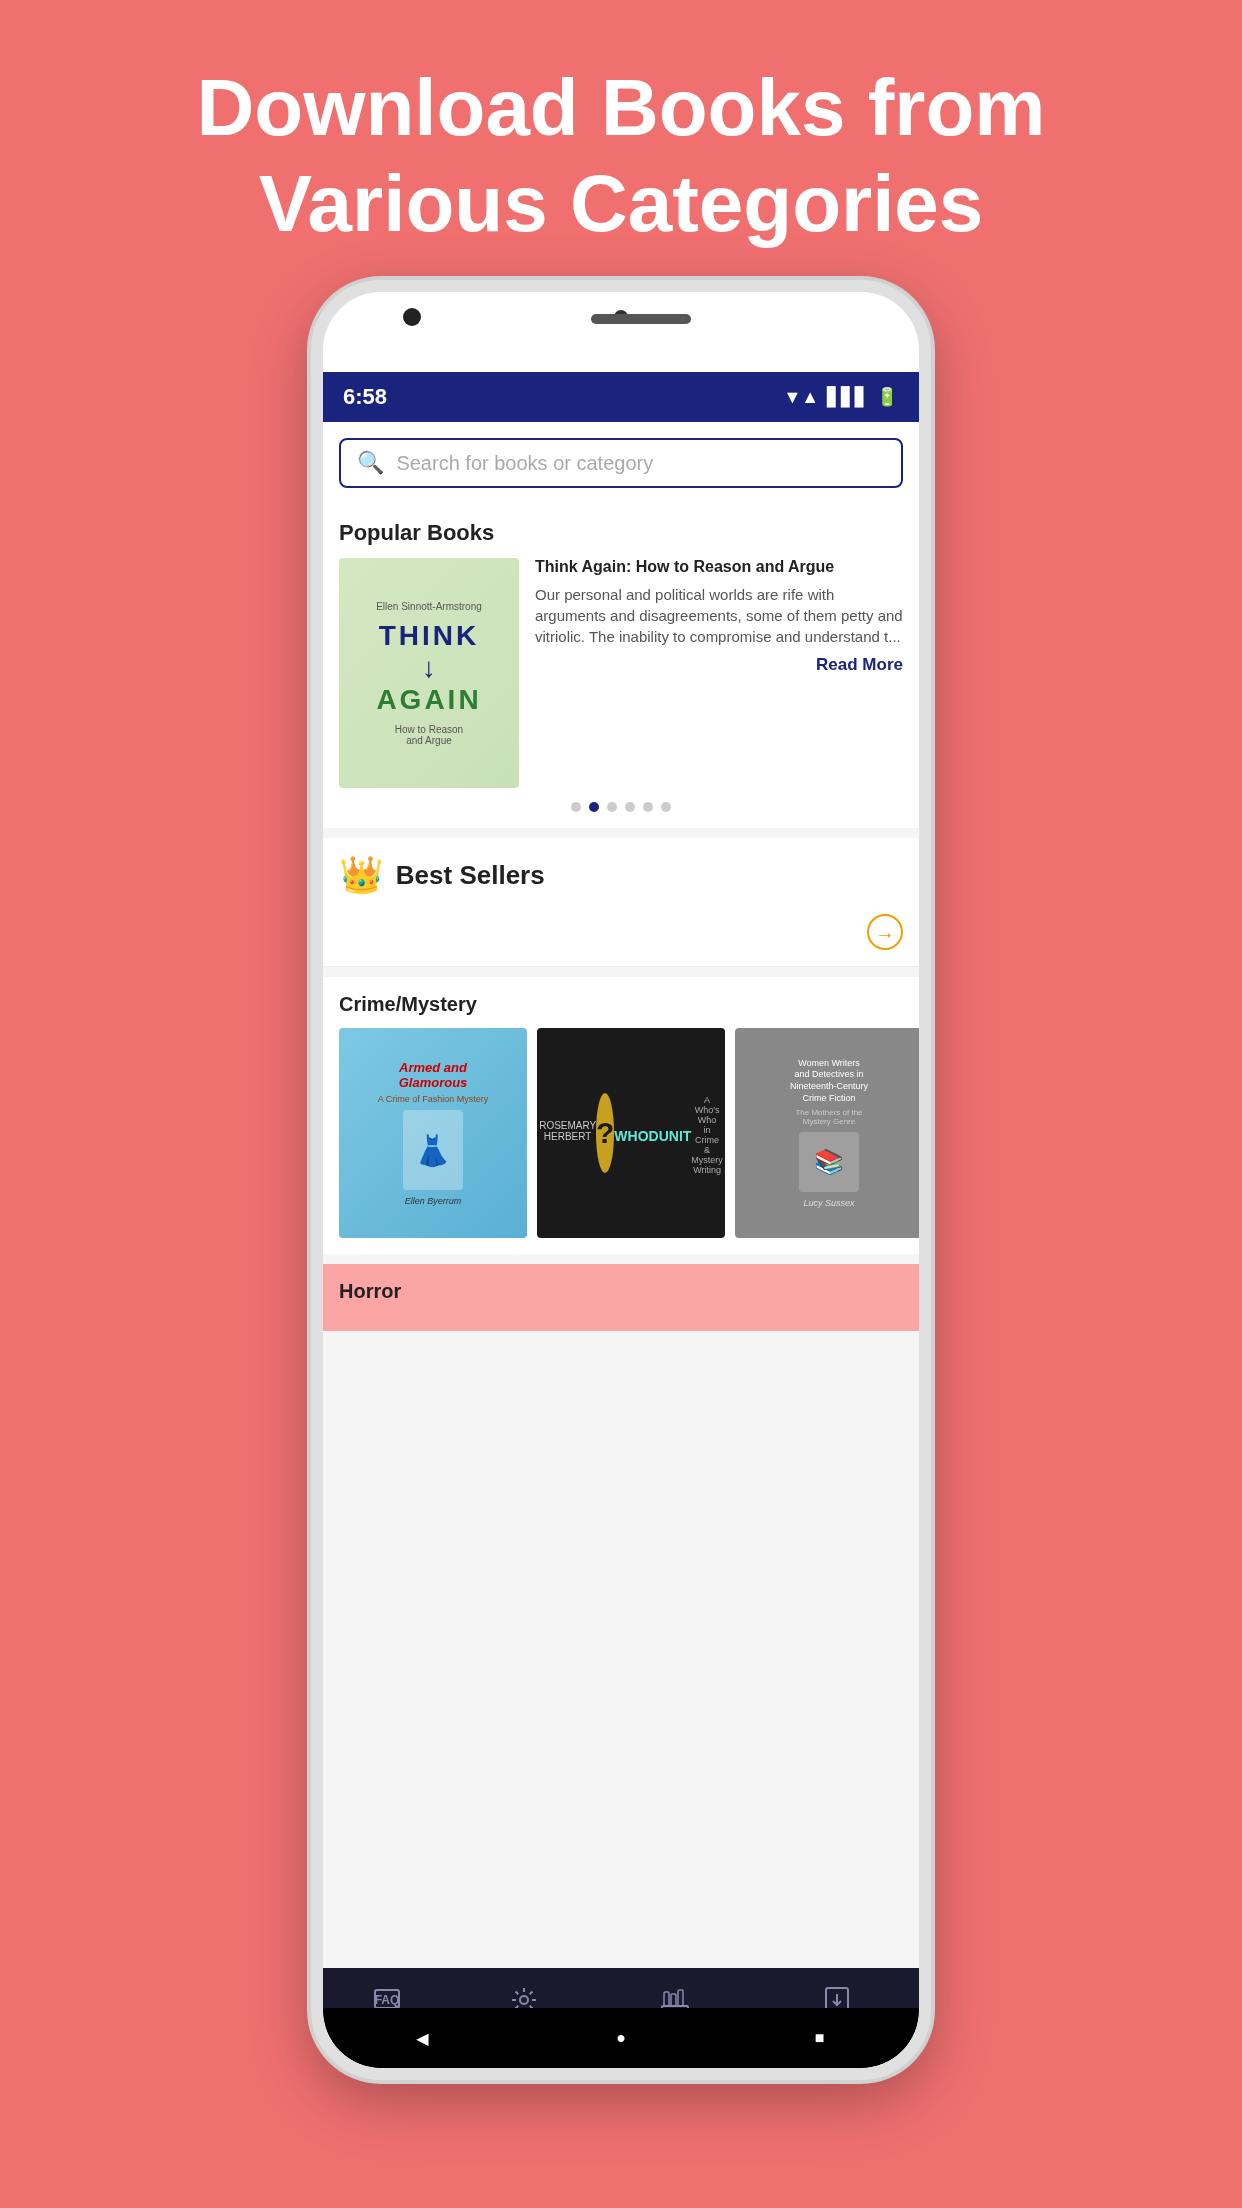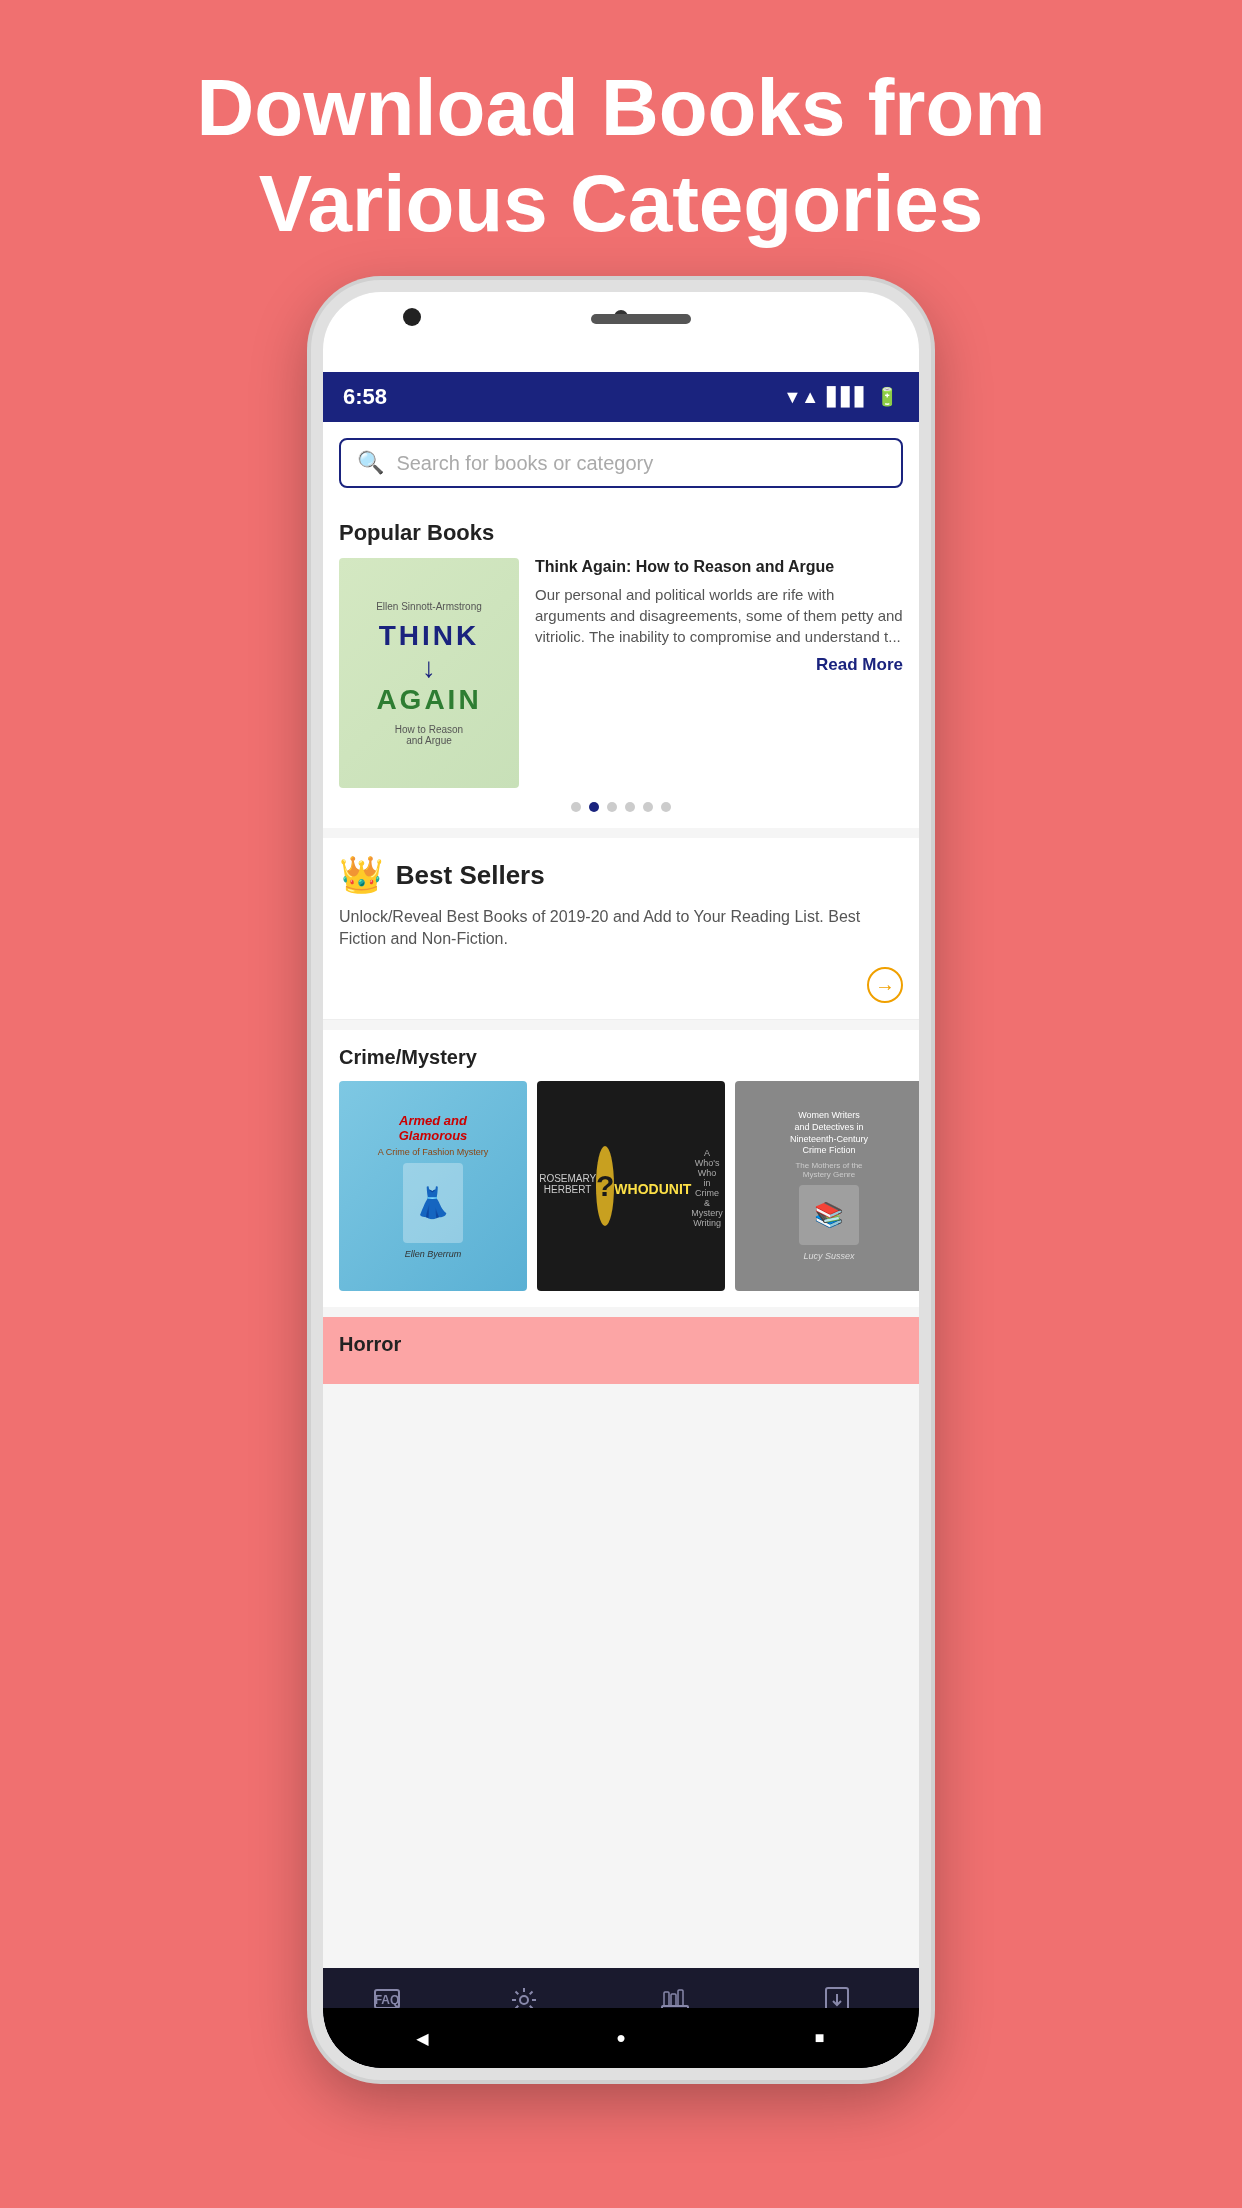--- a/index.html
+++ b/index.html
@@ -493,21 +493,20 @@
           <div class="dot"></div>
           <div class="dot"></div>
         </div>
       </div>
 
       <div class="best-sellers-section">
         <div class="best-sellers-header">
           <span class="crown-icon">👑</span>
           <span class="best-sellers-title">Best Sellers</span>
         </div>
-        <div class="best-sellers-desc">Unlock/Reveal Best Books of 2019-20 and Add to Your Reading List. Best Fiction and Non-Fiction.</div>
         <div style="display:flex; justify-content:flex-end; margin-top:8px;">
           <div class="arrow-right">→</div>
         </div>
       </div>
 
       <div class="category-section">
         <div class="category-title">Crime/Mystery</div>
         <div class="books-row">
 
           <div class="category-book">
@@ -520,21 +519,21 @@
               <div style="color:#333; font-size:9px; text-align:center; font-style:italic;">Ellen Byerrum</div>
             </div>
           </div>
 
           <div class="category-book">
             <div class="book-whodunit">
               <div style="color:#ccc; font-size:10px; text-align:center; margin-bottom:4px;">ROSEMARY HERBERT</div>
               <div style="background:#c8a020; border-radius:50%; width:80px; height:80px; display:flex; align-items:center; justify-content:center; margin:0 auto;">
                 <span style="font-size:30px; font-weight:900; color:#1a1a1a;">?</span>
               </div>
-              <div style="color:#fde047; font-size:14px; font-weight:900; text-align:center; margin-top:6px;">WHODUNIT</div>
+              <div style="color:#5eead4; font-size:14px; font-weight:900; text-align:center; margin-top:6px;">WHODUNIT</div>
               <div style="color:#aaa; font-size:9px; text-align:center; margin-top:4px;">A Who's Who<br>in Crime &amp;<br>Mystery Writing</div>
             </div>
           </div>
 
           <div class="category-book">
             <div class="book-crime-fiction">
               <div style="color:white; font-size:9px; text-align:center; line-height:1.3;">Women Writers<br>and Detectives in<br>Nineteenth-Century<br>Crime Fiction</div>
               <div style="color:#ccc; font-size:8px; text-align:center; margin-top:4px;">The Mothers of the<br>Mystery Genre</div>
               <div style="width:60px; height:60px; background:rgba(255,255,255,0.2); margin: 6px auto; border-radius:4px; display:flex; align-items:center; justify-content:center;">
                 <span style="font-size:24px;">📚</span>

